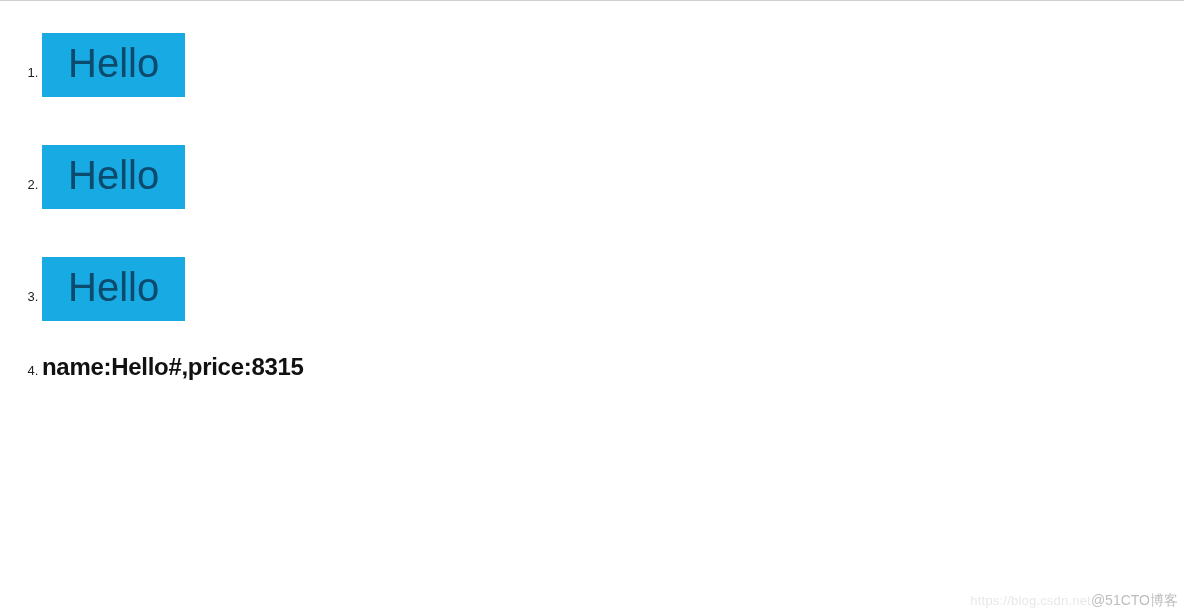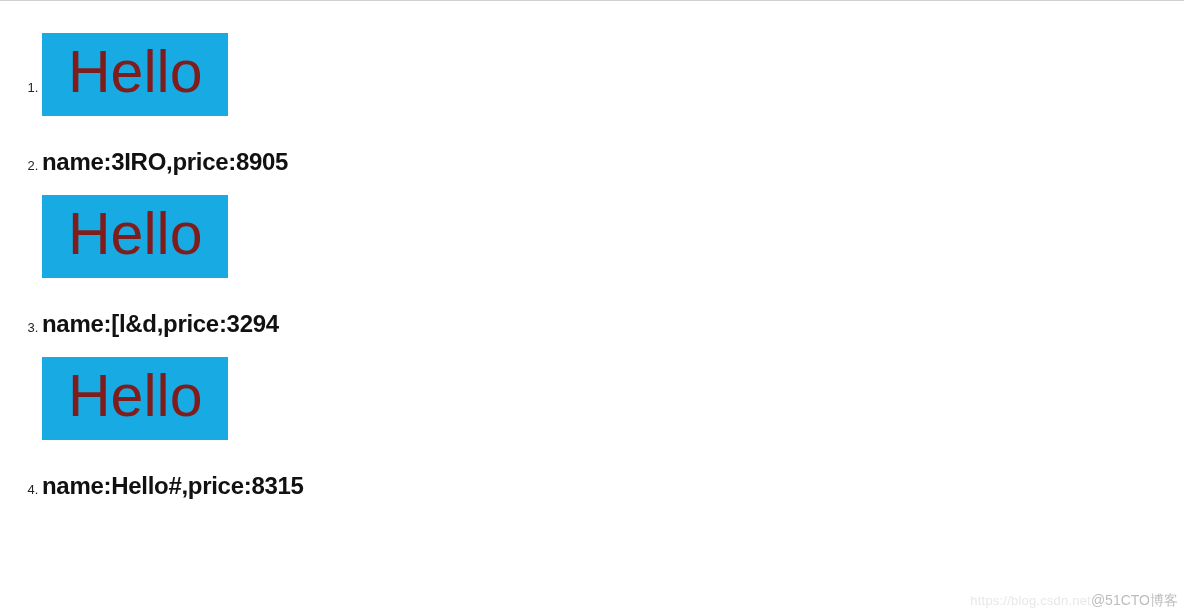--- a/index.html
+++ b/index.html
@@ -35,22 +35,22 @@
     .item-heading {
       font-weight: 700;
       font-size: 24px;
       color: #111;
       line-height: 1.3;
       letter-spacing: -0.3px;
     }
     .hello-box {
       display: inline-block;
       background: #18aae2;
-      color: #7f1d1d;
-      font-size: 59px;
+      color: #0c4a6e;
+      font-size: 40px;
       font-weight: 300;
       padding: 10px 26px 14px 26px;
       margin-top: 18px;
       margin-bottom: 18px;
       line-height: 1;
       font-family: "Segoe UI Light", "Segoe UI", Arial, sans-serif;
     }
     .watermark {
       position: absolute;
       right: 6px;
@@ -68,29 +68,23 @@
 </head>
 <body>
 
 <div class="top-border"></div>
 
 <ol>
   <li>
     <div class="hello-box">Hello</div>
   </li>
   <li>
-    <div class="item-heading">
-      <span>name:</span><span>3IRO</span>,<span>price:</span><span>8905</span>
-    </div>
     <div class="hello-box">Hello</div>
   </li>
   <li>
-    <div class="item-heading">
-      <span>name:</span><span>[l&amp;d</span>,<span>price:</span><span>3294</span>
-    </div>
     <div class="hello-box">Hello</div>
   </li>
   <li>
     <div class="item-heading">
       <span>name:</span><span>Hello#</span>,<span>price:</span><span>8315</span>
     </div>
   </li>
 </ol>
 
 <div class="watermark">

